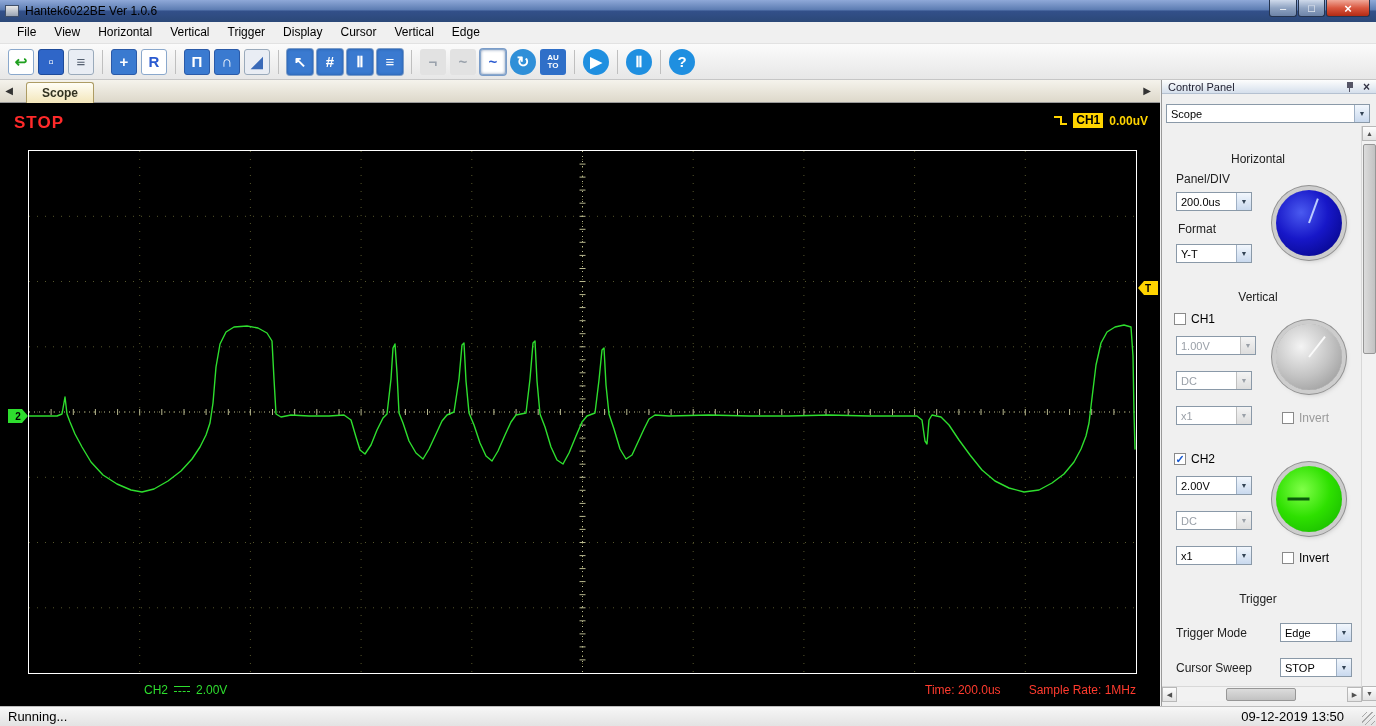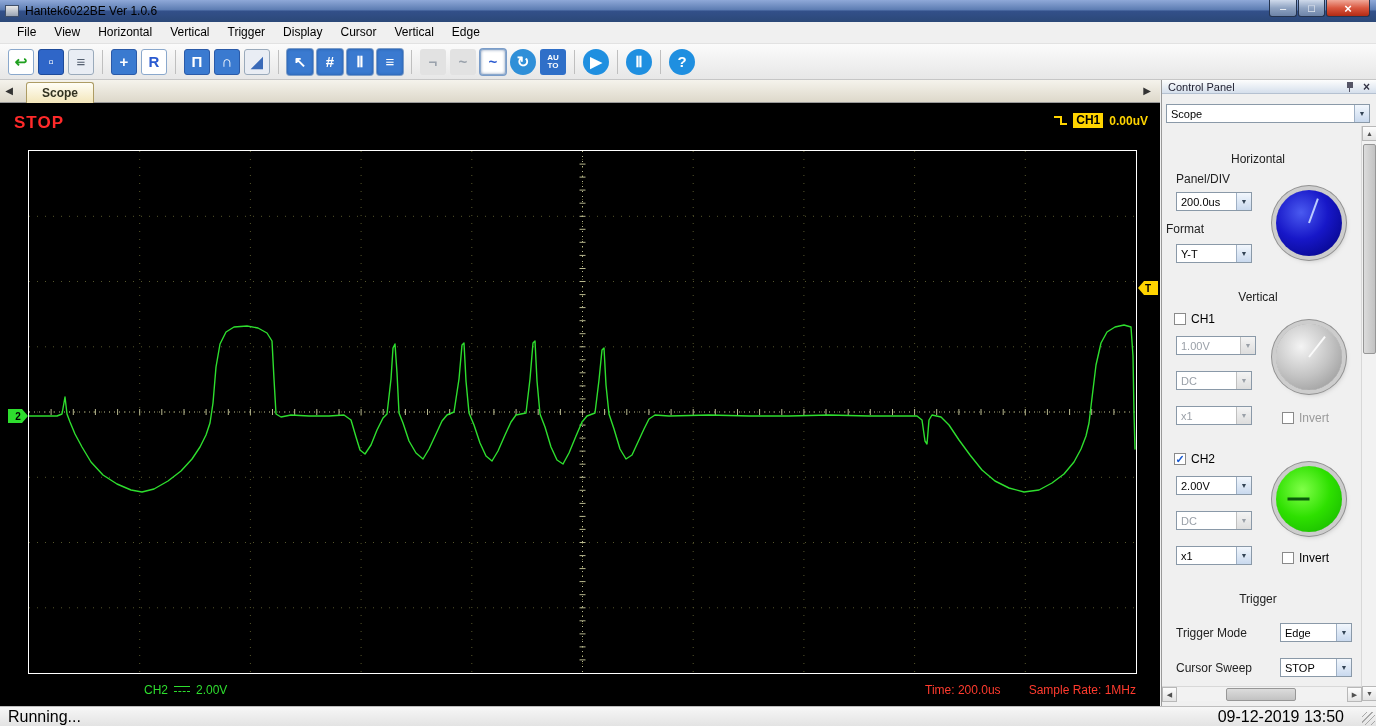--- a/index.html
+++ b/index.html
@@ -111,21 +111,21 @@
   #cp-vscroll .sb-btn{width:15px;height:15px;}
   #cp-vscroll .down{position:absolute;bottom:0;}
   #cp-vscroll .sb-thumb{left:1px;top:18px;width:13px;height:210px;background:linear-gradient(90deg,#dcdcdc,#c2c2c2);}
   #cp-hscroll{position:absolute;left:0;top:606px;width:200px;height:15px;background:#f2f2f2;border-top:1px solid #d8d8d8;box-sizing:border-box;}
   #cp-hscroll .sb-btn{position:absolute;top:0;width:15px;height:15px;}
   #cp-hscroll .right{right:0;}
   #cp-hscroll .sb-thumb{top:1px;left:64px;width:70px;height:13px;background:linear-gradient(#dcdcdc,#c2c2c2);}
   
   #statusbar{position:absolute;left:0;top:706px;width:1376px;height:20px;
     background:linear-gradient(#f7f7f7,#e3e3e3);border-top:1px solid #bdbdbd;box-sizing:border-box;
-    display:flex;align-items:center;padding:0 8px;font-size:16px;}
+    display:flex;align-items:center;padding:0 8px;font-size:13px;}
   #status-left{flex:1;}
   #status-right{margin-right:24px;}
   #resize-grip{position:absolute;right:1px;bottom:1px;width:13px;height:13px;
     background:repeating-linear-gradient(135deg,transparent 0 3px,#a8a8a8 3px 4px);}
 </style>
 </head>
 <body>
 
 <div id="titlebar">
   <span class="app-icon"></span>
@@ -333,21 +333,21 @@
     <span class="cval">Scope</span>
     <span class="cbtn">▼</span>
   </div>
 
   <div class="cp-heading" style="top:72px">Horizontal</div>
   <div class="cp-label" style="left:14px;top:92px">Panel/DIV</div>
   <div class="combo" style="left:14px;top:112px;width:76px">
     <span class="cval">200.0us</span>
     <span class="cbtn">▼</span>
   </div>
-  <div class="cp-label" style="left:4px;top:142px">Format</div>
+  <div class="cp-label" style="left:16px;top:142px">Format</div>
   <div class="combo" style="left:14px;top:164px;width:76px">
     <span class="cval">Y-T</span>
     <span class="cbtn">▼</span>
   </div>
   <div class="knob knob-blue" style="left:114px;top:110px">
     <span class="knob-line" style="transform:rotate(200deg)"></span>
   </div>
 
   <div class="cp-heading" style="top:210px">Vertical</div>
 

